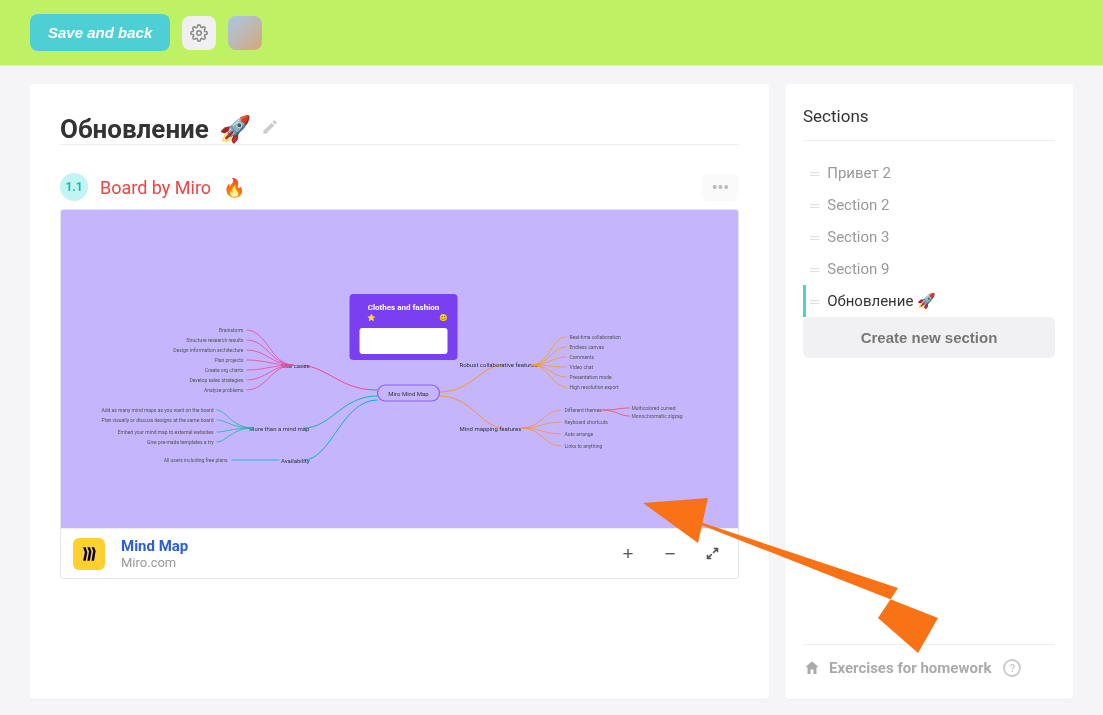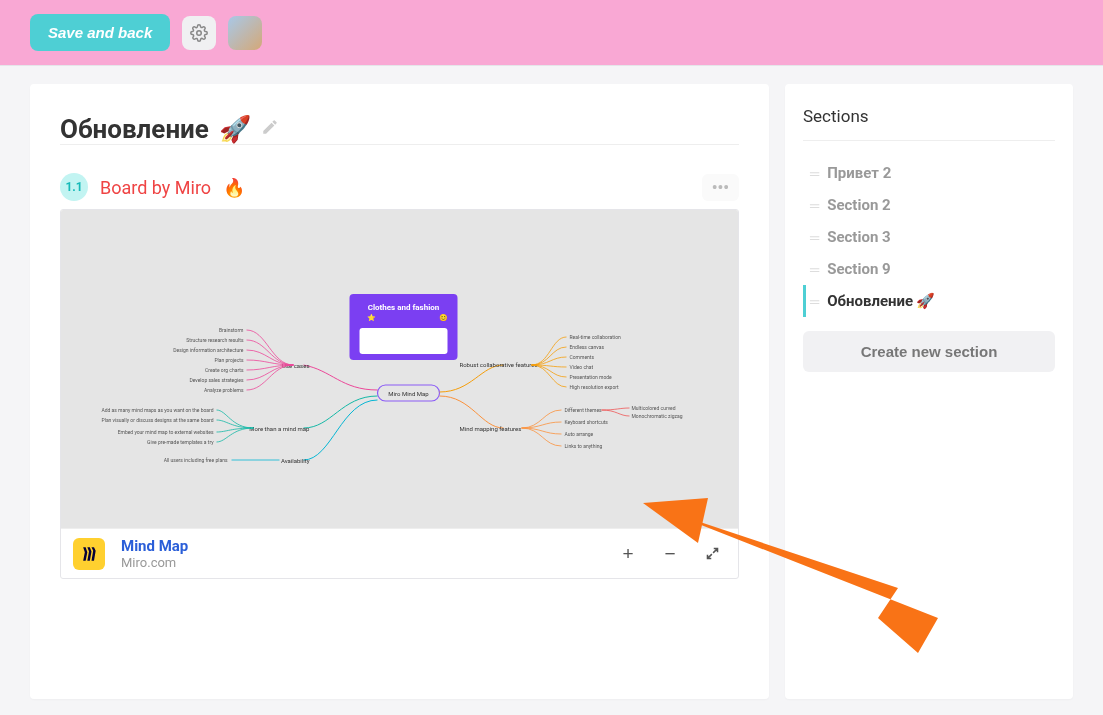--- a/index.html
+++ b/index.html
@@ -5,21 +5,21 @@
 * { margin: 0; padding: 0; box-sizing: border-box; }
 body {
   font-family: -apple-system, BlinkMacSystemFont, "Segoe UI", Roboto, Arial, sans-serif;
   background: #f5f5f7;
   color: #333;
   width: 1103px;
   height: 715px;
   overflow: hidden;
 }
 .topbar {
-  background: #f9a8d4;
+  background: #bef264;
   border-bottom: 1px solid #e5e5e9;
   padding: 14px 30px;
   display: flex;
   align-items: center;
   gap: 12px;
 }
 .save-btn {
   background: #4ecfd4;
   color: #fff;
   border: none;
@@ -109,21 +109,21 @@
   padding: 4px 10px;
   border-radius: 6px;
   font-weight: 700;
 }
 .embed-box {
   border: 1px solid #e5e5e9;
   border-radius: 3px;
   overflow: hidden;
 }
 .embed-preview {
-  background: #e5e5e5;
+  background: #c4b5fd;
   height: 318px;
   position: relative;
   display: flex;
   align-items: center;
   justify-content: center;
 }
 .mindmap-svg { width: 100%; height: 100%; }
 .embed-footer {
   display: flex;
   align-items: center;
@@ -190,24 +190,23 @@
   border-left: 3px solid transparent;
   padding-left: 4px;
   position: relative;
 }
 .section-item.active { border-left-color: #4ecfd4; }
 .drag-lines {
   color: #ddd;
   font-size: 13px;
   letter-spacing: -2px;
 }
-.section-label { color: #999; font-size: 15px; font-weight: 700; }
+.section-label { color: #999; font-size: 15px; font-weight: 400; }
 .section-item.active .section-label { color: #333; }
 .create-section-btn {
-  margin-top: 14px;
   background: #f1f1f3;
   border: none;
   border-radius: 6px;
   padding: 12px;
   color: #777;
   font-weight: 700;
   font-size: 15px;
   cursor: pointer;
   width: 100%;
 }
@@ -392,19 +391,26 @@
       <li class="section-item">
         <span class="drag-lines">═</span>
         <span class="section-label">Section 9</span>
       </li>
       <li class="section-item active">
         <span class="drag-lines">═</span>
         <span class="section-label">Обновление 🚀</span>
       </li>
     </ul>
     <button class="create-section-btn">Create new section</button>
+    <div class="sidebar-footer">
+      <svg width="18" height="18" viewBox="0 0 24 24" fill="currentColor">
+          <path d="M12 3l9 8h-3v9h-4v-6h-4v6H6v-9H3l9-8z"></path>
+        </svg>
+      <span>Exercises for homework</span>
+      <span class="help-circle">?</span>
+    </div>
   </div>
 </div>
 
 <svg class="arrow-overlay" width="340" height="170" viewBox="0 0 340 170">
   <path d="M 20 20 L 300 130 L 280 165 L 240 130 L 260 100 L 20 20 Z" fill="#f97316"></path>
   <polygon points="5,15 70,10 60,55" fill="#f97316"></polygon>
 </svg>
 
 </body></html>

